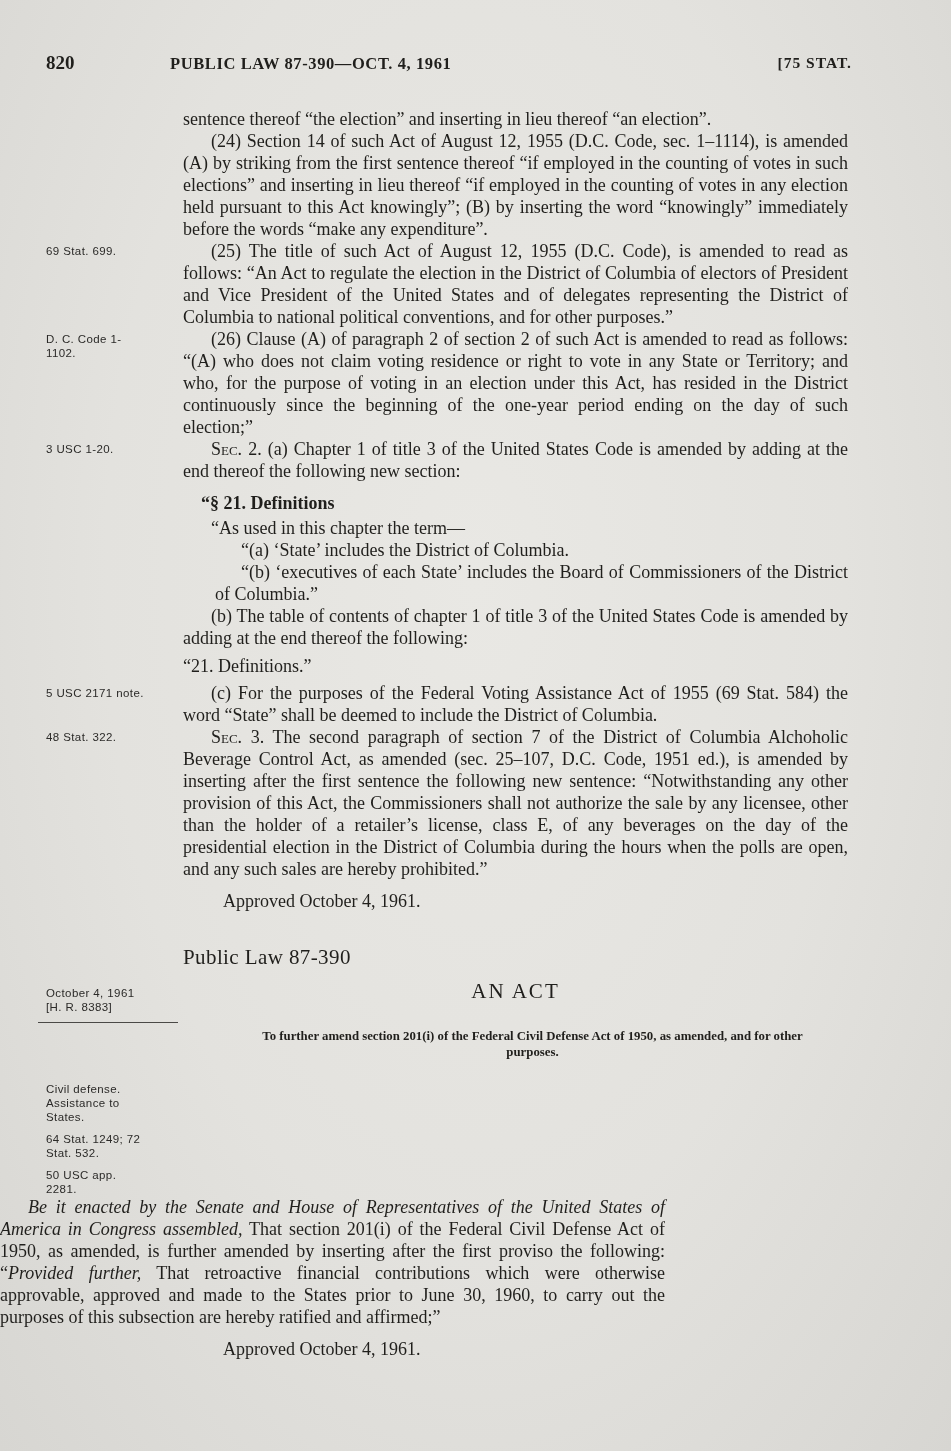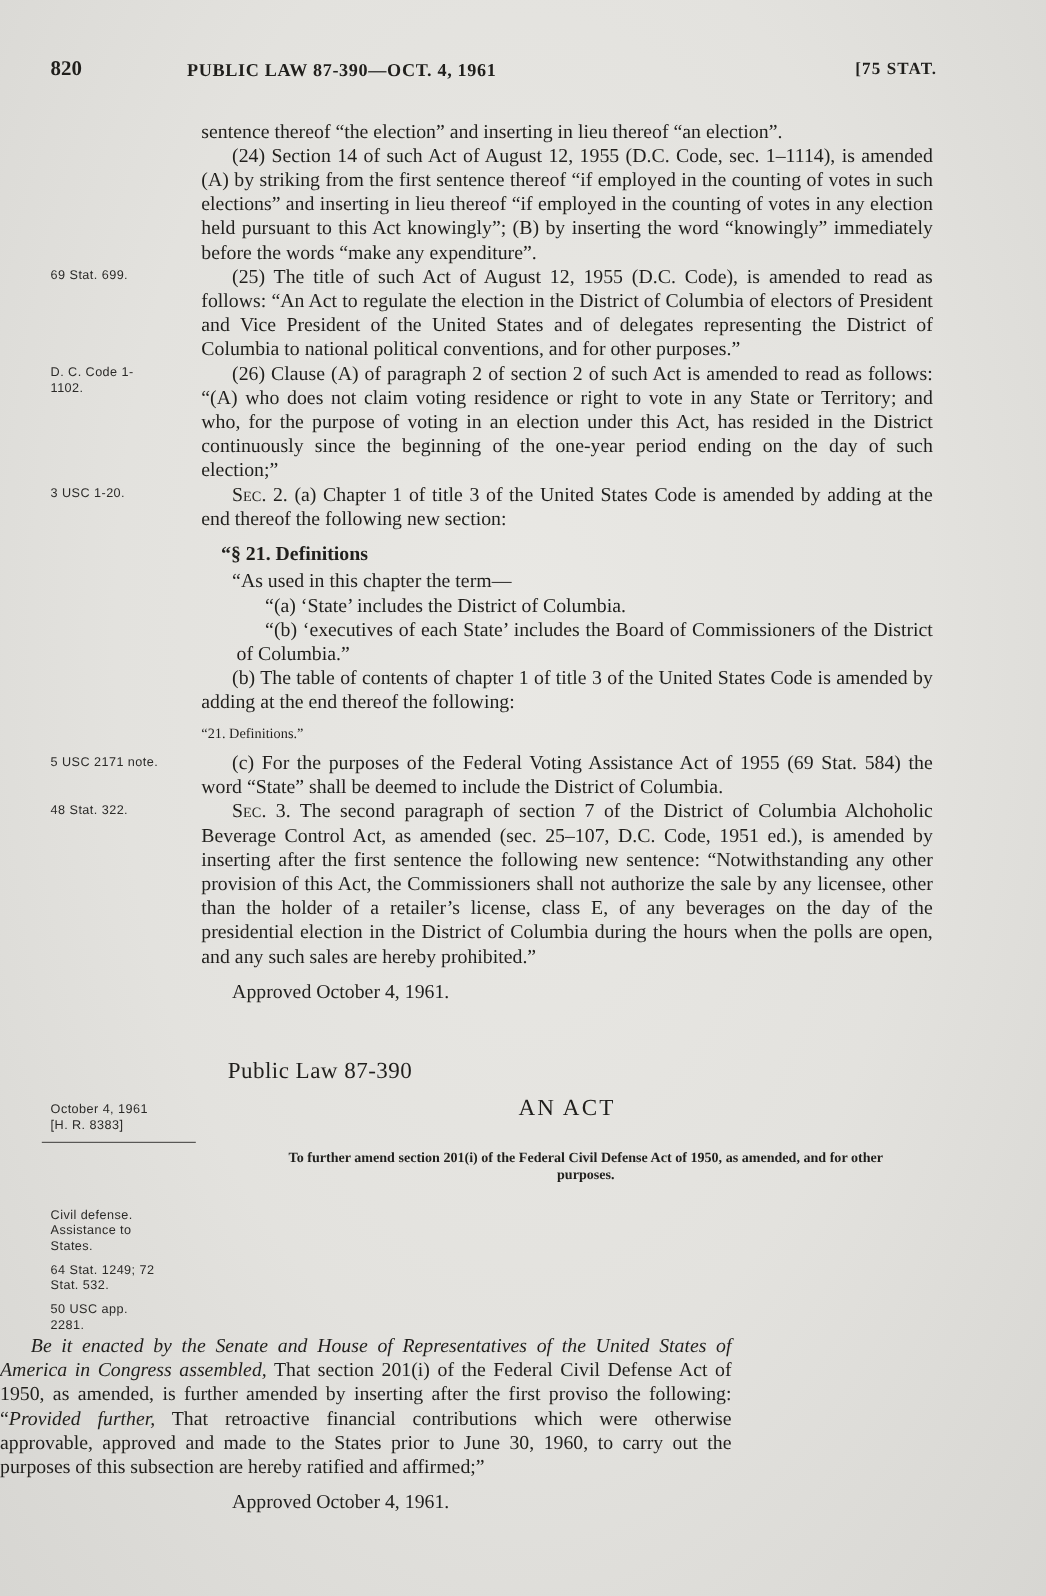--- a/index.html
+++ b/index.html
@@ -27,25 +27,25 @@
   .note-gap{height:8px;}
   .note-rule-line{border-bottom:1.2px solid #4a4946;width:140px;margin:8px 0 0 -8px;}
   .text-cell{width:665px;flex:none;}
   .para{margin:0;font-size:18px;line-height:22px;text-align:justify;}
   .indent{text-indent:28px;}
   .it{font-style:italic;}
   .sc{font-variant:small-caps;}
   .p-heading{font-weight:bold;text-align:left;font-size:18px;}
   .b-heading{margin:10px 0 3px;padding-left:18px;}
   .p-quoted{padding-left:32px;text-indent:26px;}
-  .p-small-quote{font-size:13px;line-height:17px;text-align:left;}
+  .p-small-quote{font-size:18px;line-height:17px;text-align:left;}
   .b-small-quote{margin:9px 0 7px;}
-  .b-approved{margin-top:10px;}
+  .b-approved{margin-top:10px;gap:12px;}
   .p-law-title{font-size:21px;text-align:left;letter-spacing:0.4px;line-height:26px;}
-  .b-law-title{margin-top:48px;margin-bottom:12px;gap:24px;}
+  .b-law-title{margin-top:32px;margin-bottom:12px;}
   .p-an-act{text-align:center;font-size:21px;letter-spacing:2px;line-height:18px;}
   .p-act-subtitle{text-align:center;font-size:12.8px;font-weight:bold;line-height:16px;padding:0 55px;}
   .b-act-subtitle{margin-top:5px;gap:17px;}
   .b-enacting{margin-top:18px;flex-direction:column;}
 </style>
 </head>
 <body>
 
 <div class="page">
   <header class="page-header">

